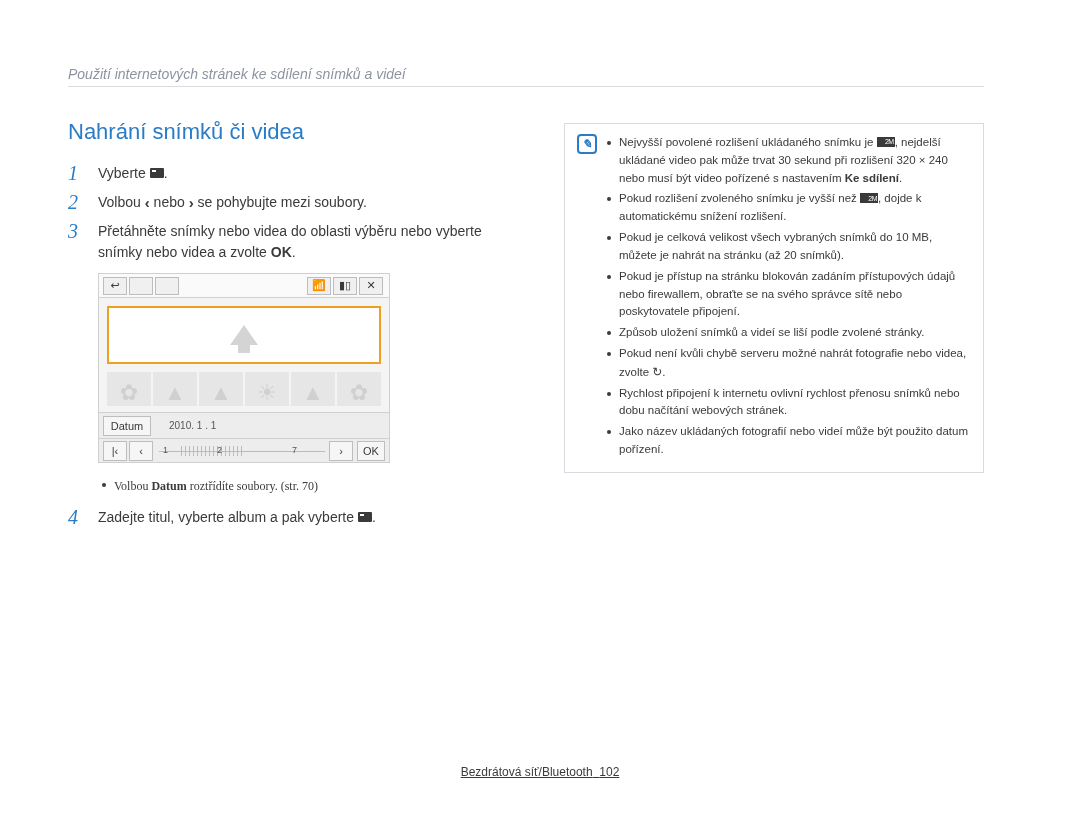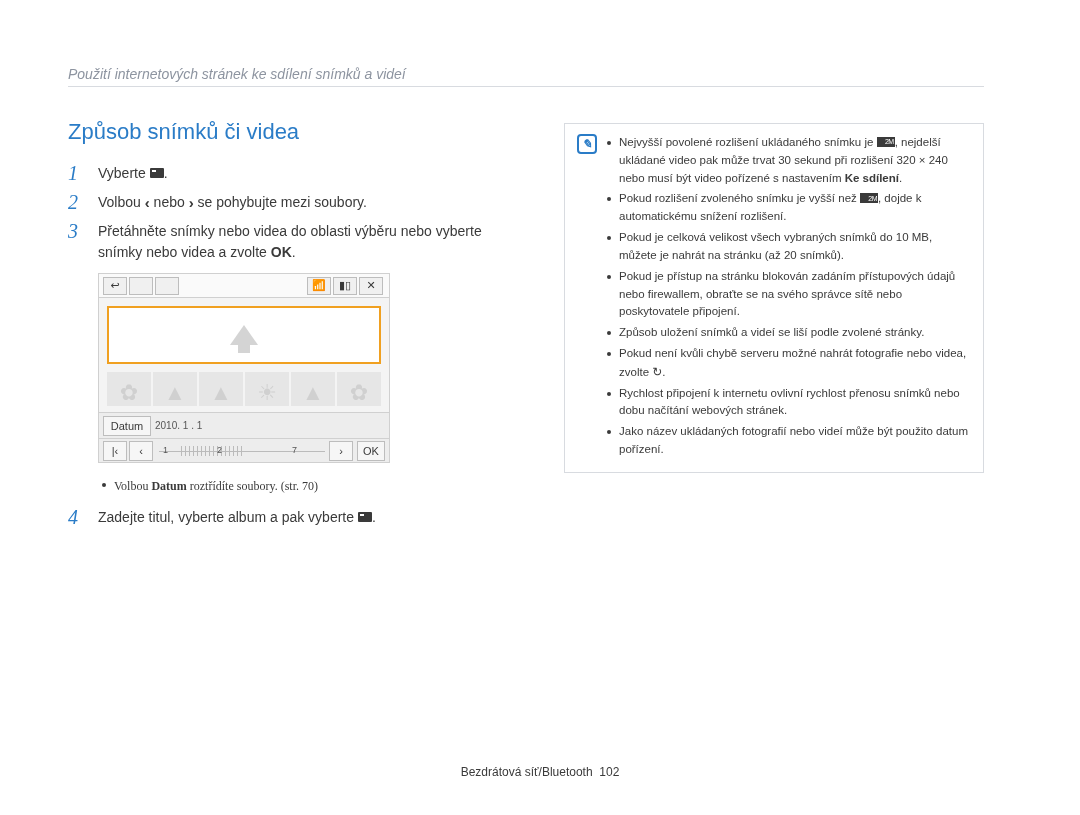--- a/index.html
+++ b/index.html
@@ -110,21 +110,21 @@
     height: 26px; display: flex; align-items:center;
     padding: 0 4px; background:#ededed; border-top:1px solid #d0d0d0;
     margin-top:6px;
   }
   .btn-like {
     height:20px; border:1px solid #bdbdbd; background:#f6f6f6;
     display:flex; align-items:center; justify-content:center;
     font-size:11px;
   }
   .datum-btn { width:48px; margin-right:4px; }
-  .date-text { font-size:10px; color:#555; }
+  .date-text { font-size:10px; color:#555; margin-left:14px; }
   .device-pager {
     height: 24px; display:flex; align-items:center; background:#ededed;
     padding: 0 4px; border-top:1px solid #d0d0d0;
   }
   .pager-btn { width:24px; margin-right:2px; }
   .page-scale { flex:1; margin: 0 4px; position:relative; height:18px; }
   .scale-line { position:absolute; top:9px; left:0; right:0; height:1px; background:#bbb; }
   .scale-track { position:absolute; top:4px; left:22px; right:80px; height:10px;
     background: repeating-linear-gradient(90deg,#bbb,#bbb 1px,transparent 1px,transparent 4px);
   }
@@ -159,32 +159,32 @@
   .icon-res {
     display:inline-block; width:18px; height:10px; background:#3a3a3a;
     position:relative; vertical-align:-1px;
   }
   .icon-res::after { content:'2M'; position:absolute; right:0; bottom:-1px;
     font-size:7px; color:#fff; letter-spacing:-0.5px; padding-right:1px; }
   .icon-refresh { display:inline-block; font-size:12px; }
 
   .footer-pg {
     position: absolute; left:0; right:0; bottom: 36px;
-    text-align:center; font-size: 12px; color:#3a3a3a;
+    text-align:center; font-size: 12px; color:#3a3a3a;text-decoration:underline;
   }
 </style>
 </head>
 <body>
 
 <div class="page">
   <div class="breadcrumb">Použití internetových stránek ke sdílení snímků a videí</div>
 
   <div class="columns">
     <div class="col-left">
-      <h2 class="section-title">Způsob snímků či videa</h2>
+      <h2 class="section-title">Nahrání snímků či videa</h2>
 
       <div class="step">
         <div class="step-num">1</div>
         <div class="step-body">
           <span>Vyberte </span><span class="icon-smallbox"></span><span>.</span>
         </div>
       </div>
 
       <div class="step">
         <div class="step-num">2</div>

